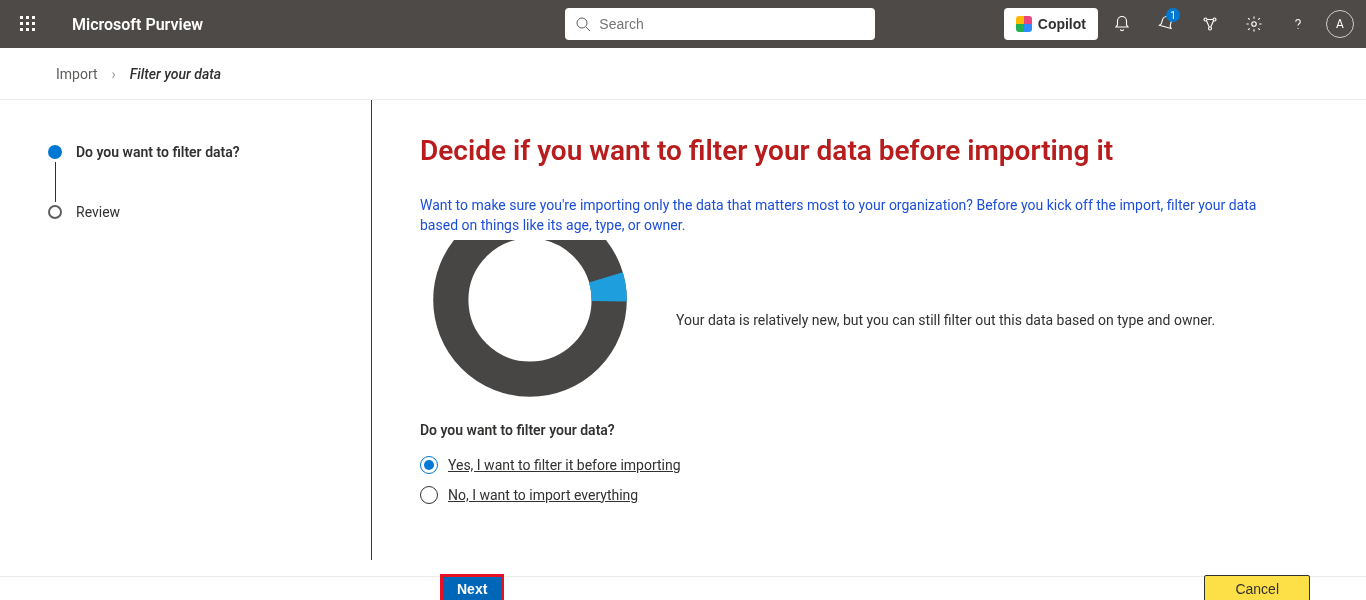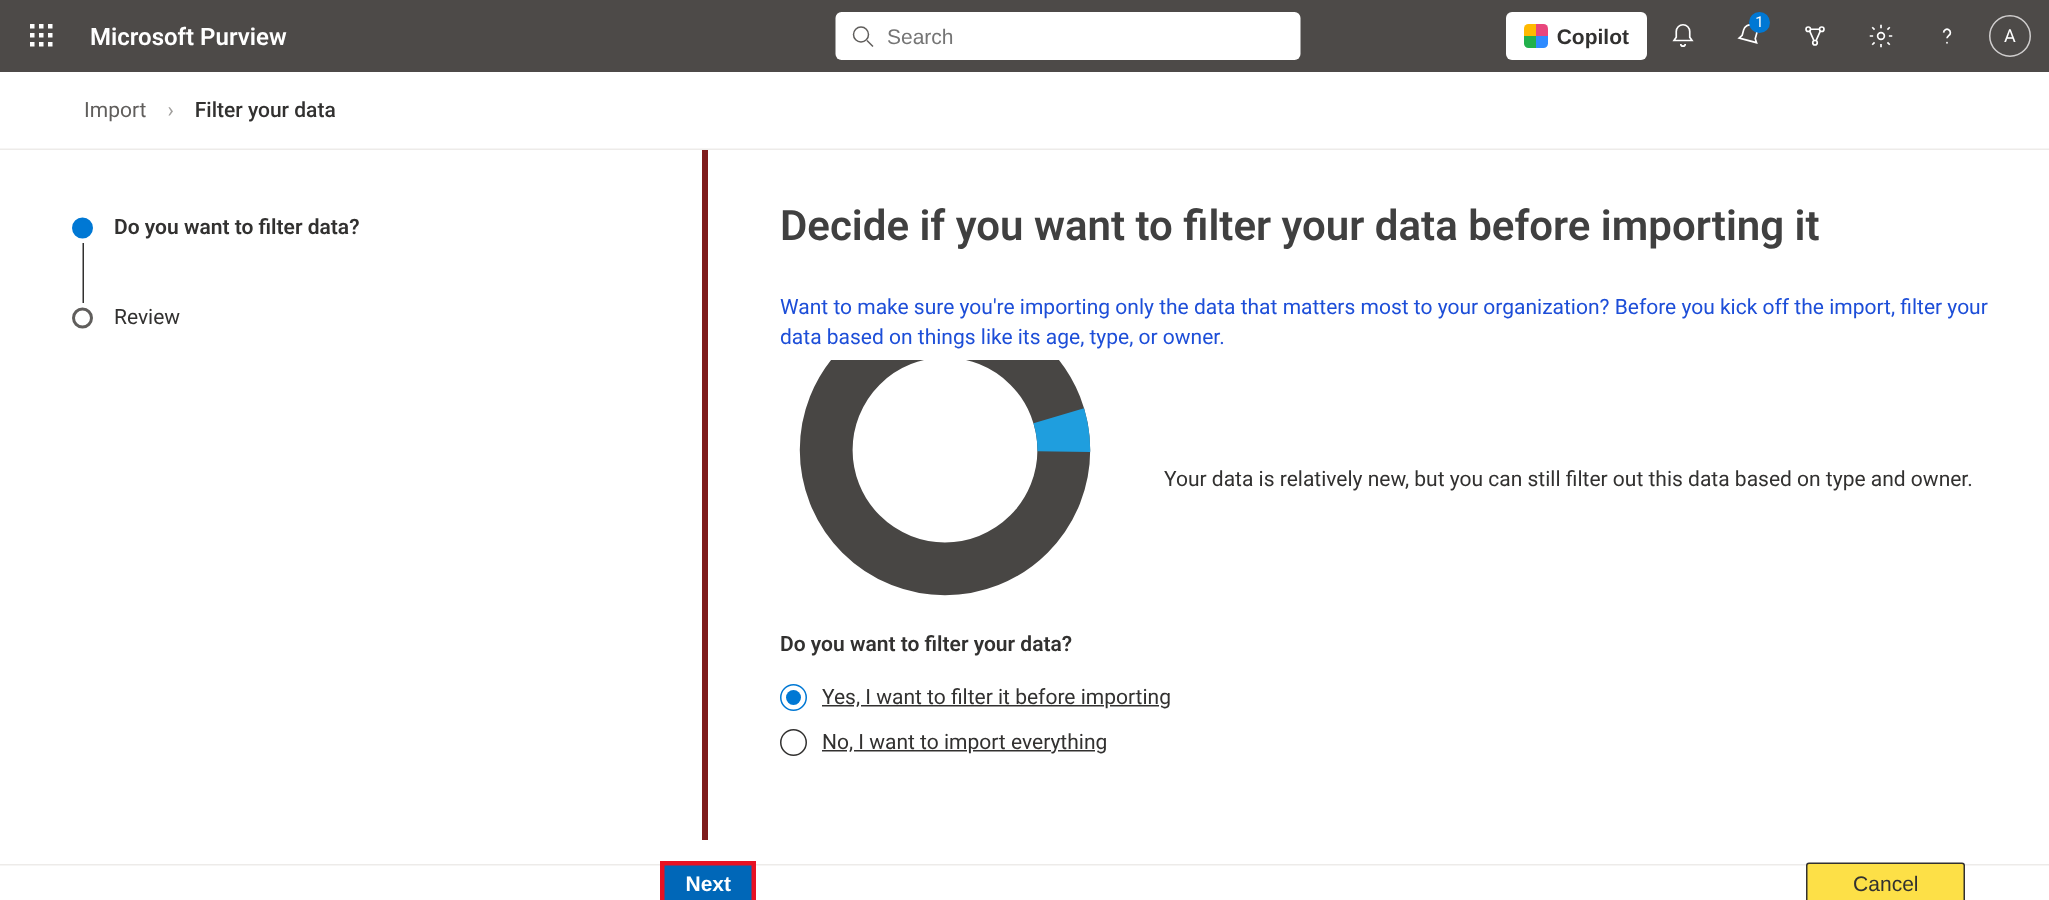--- a/index.html
+++ b/index.html
@@ -22,21 +22,21 @@
     align-items: center;
     padding: 0 12px;
     gap: 12px;
   }
   .waffle {
     width: 32px; height: 32px;
     display: flex; align-items: center; justify-content: center;
     cursor: pointer;
   }
   .waffle svg { width: 16px; height: 16px; fill: #fff; }
-  .app-title { font-size: 16px; font-weight: 600; margin-left: 4px; }
+  .app-title { font-size: 16px; font-weight: 600; margin-left: 16px; }
   .topbar-spacer-left { width: 280px; }
   .search-wrap {
     flex: 0 0 auto;
     width: 310px;
     margin: 0 auto;
     position: relative;
   }
   .search-box {
     height: 32px;
     background: #fff;
@@ -95,30 +95,30 @@
   }
   
   .breadcrumb {
     height: 52px;
     border-bottom: 1px solid #edebe9;
     display: flex; align-items: center;
     padding-left: 56px;
     gap: 14px;
   }
   .crumb { font-size: 14px; color: #605e5c; cursor: pointer; }
-  .crumb.current { color: #323130; font-weight: 500; cursor: default; }
+  .crumb.current { color: #323130; font-weight: 500; cursor: default; font-style: italic; }
   .crumb-sep { color: #a19f9d; }
   
   .body-wrap {
     display: flex;
     height: calc(600px - 48px - 52px - 40px);
   }
   .sidebar {
-    width: 472px;
-    border-right: 4px solid #7f1d1d;
+    width: 372px;
+    border-right: 1px solid #7f1d1d;
     padding: 44px 0 0 48px;
   }
   .step { display: flex; align-items: center; gap: 14px; position: relative; }
   .step + .step { margin-top: 44px; }
   .step-dot {
     width: 14px; height: 14px; border-radius: 50%;
     border: 2px solid #605e5c; background: #fff;
     flex-shrink: 0;
   }
   .step.active .step-dot { background: #0078d4; border-color: #0078d4; }
@@ -132,21 +132,21 @@
   }
   
   .main {
     flex: 1;
     padding: 34px 32px 20px 48px;
     overflow: hidden;
   }
   .page-title {
     font-size: 28px;
     font-weight: 600;
-    color: #404040;
+    color: #b91c1c;
     margin-bottom: 28px;
   }
   .page-desc {
     font-size: 14px;
     color: #1d4ed8;
     line-height: 1.45;
     max-width: 870px;
     margin-bottom: 4px;
   }
   .chart-row {

